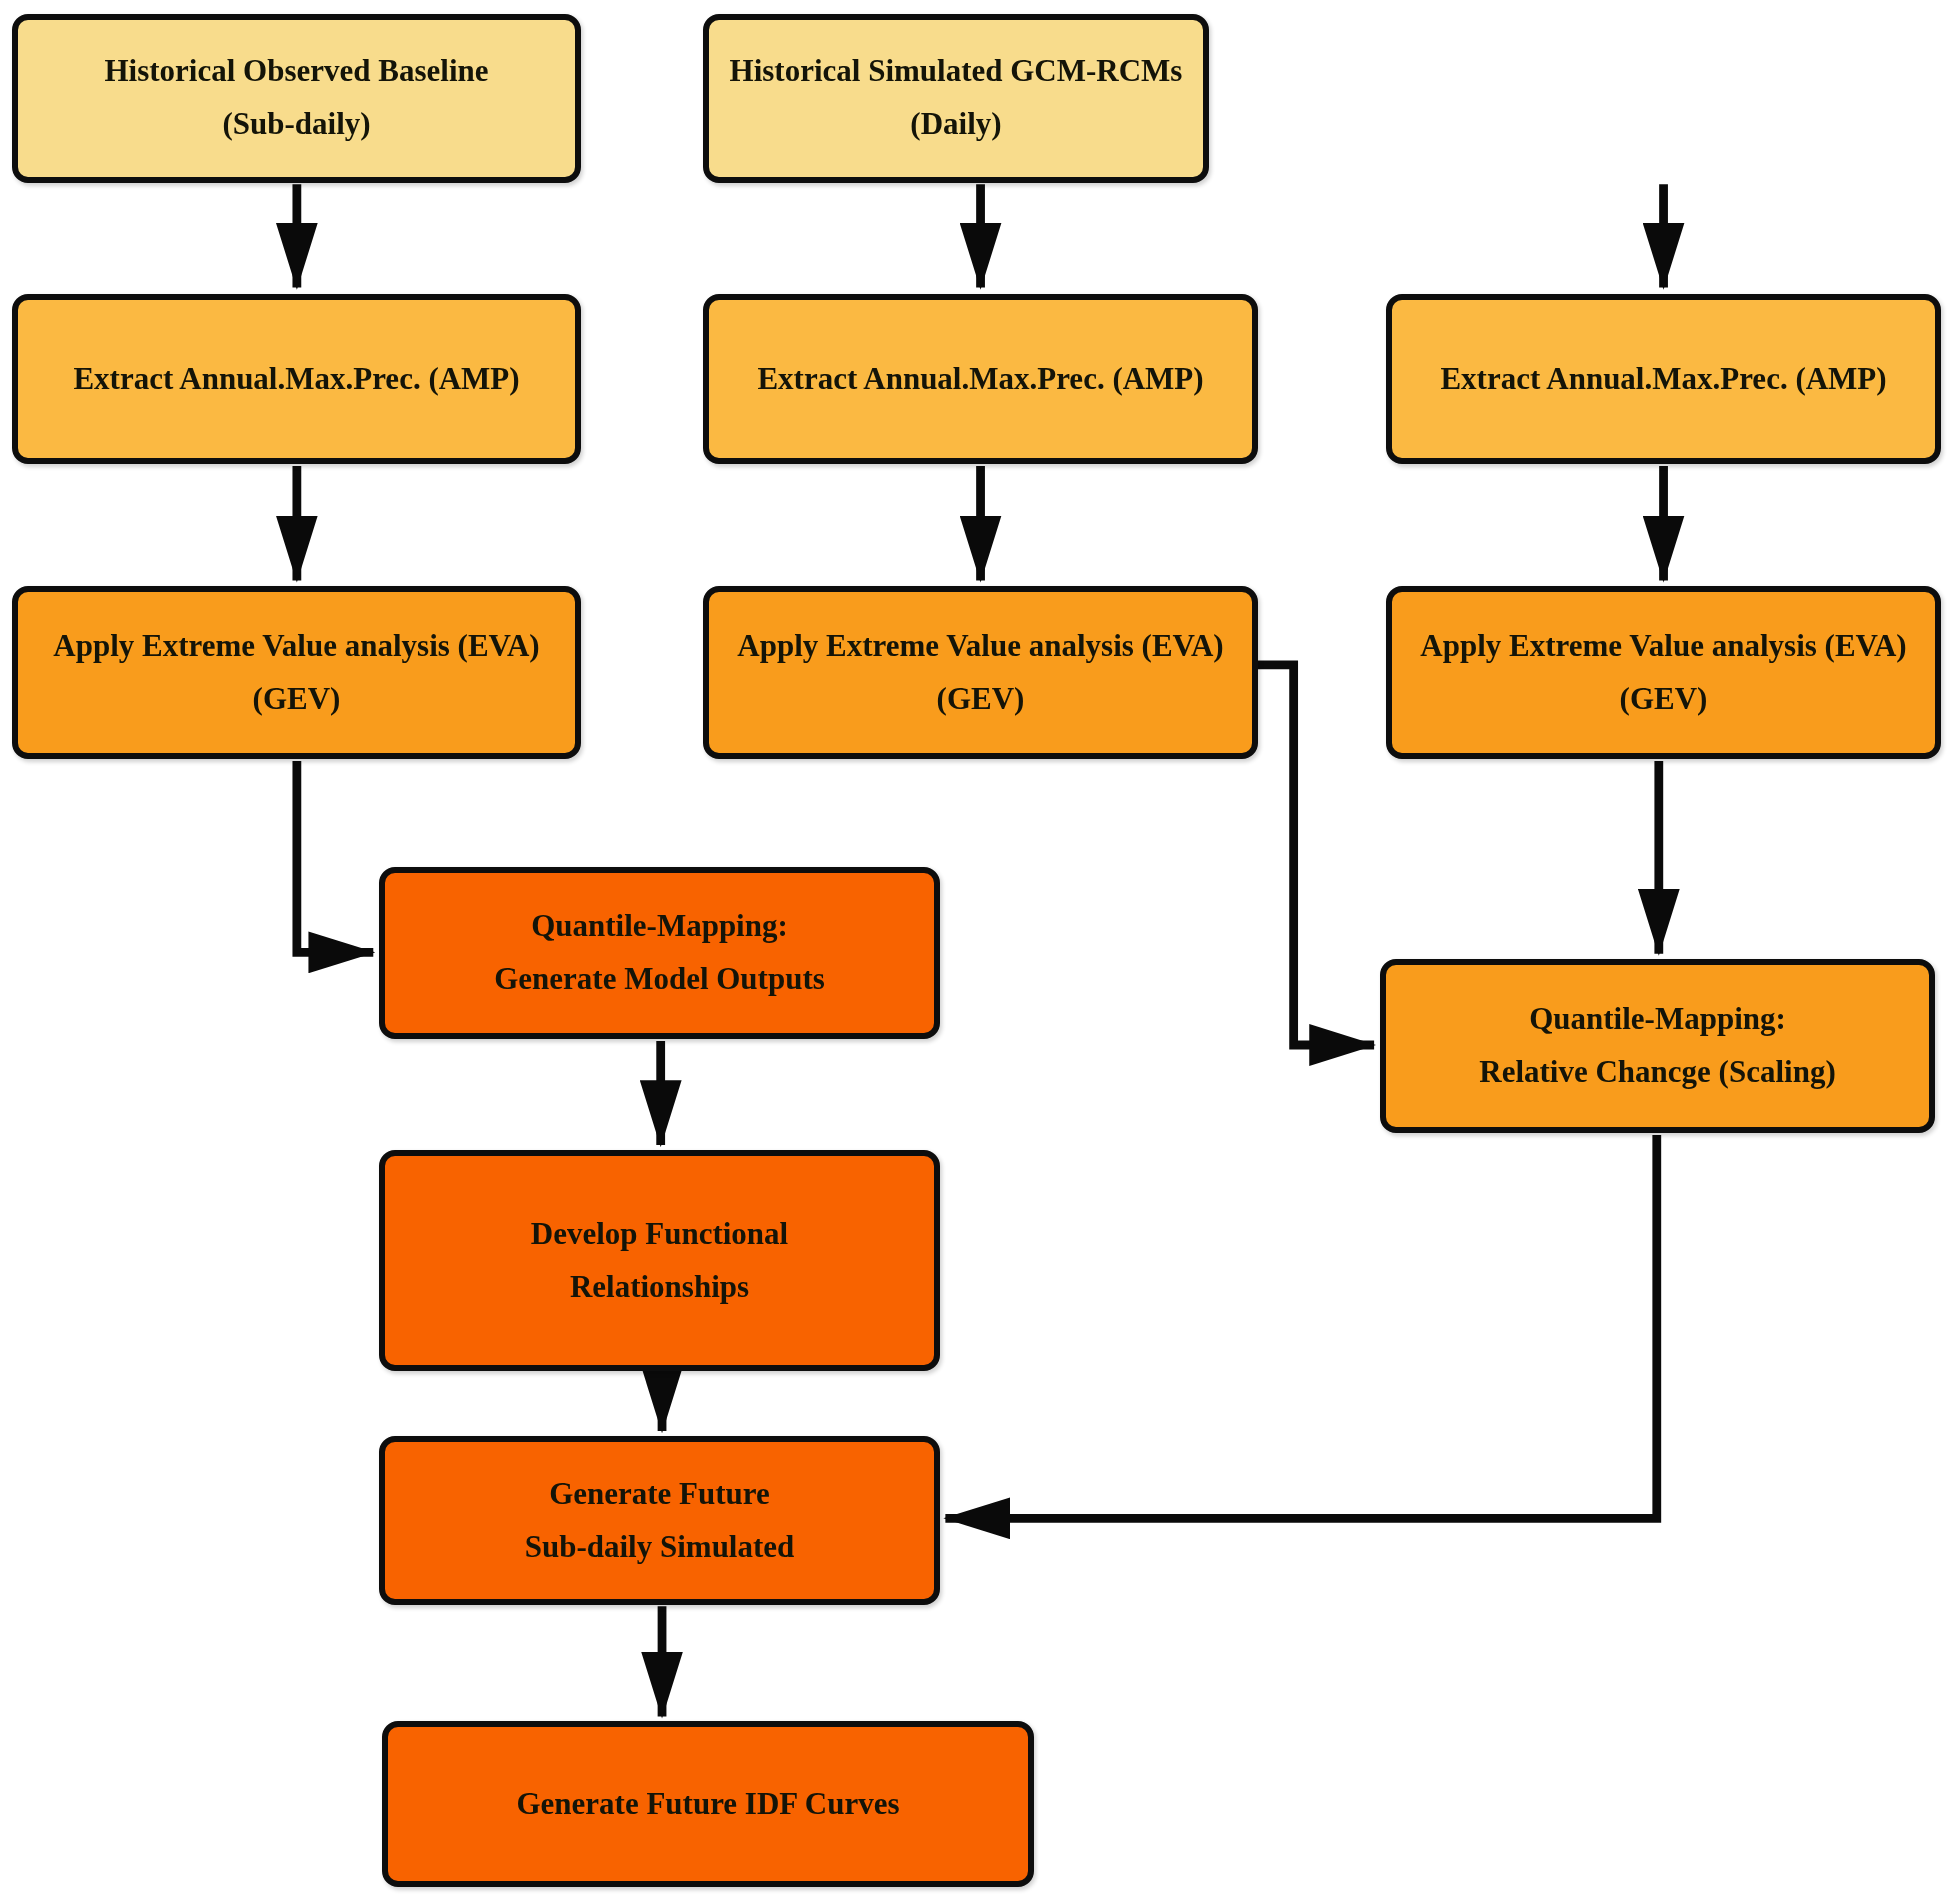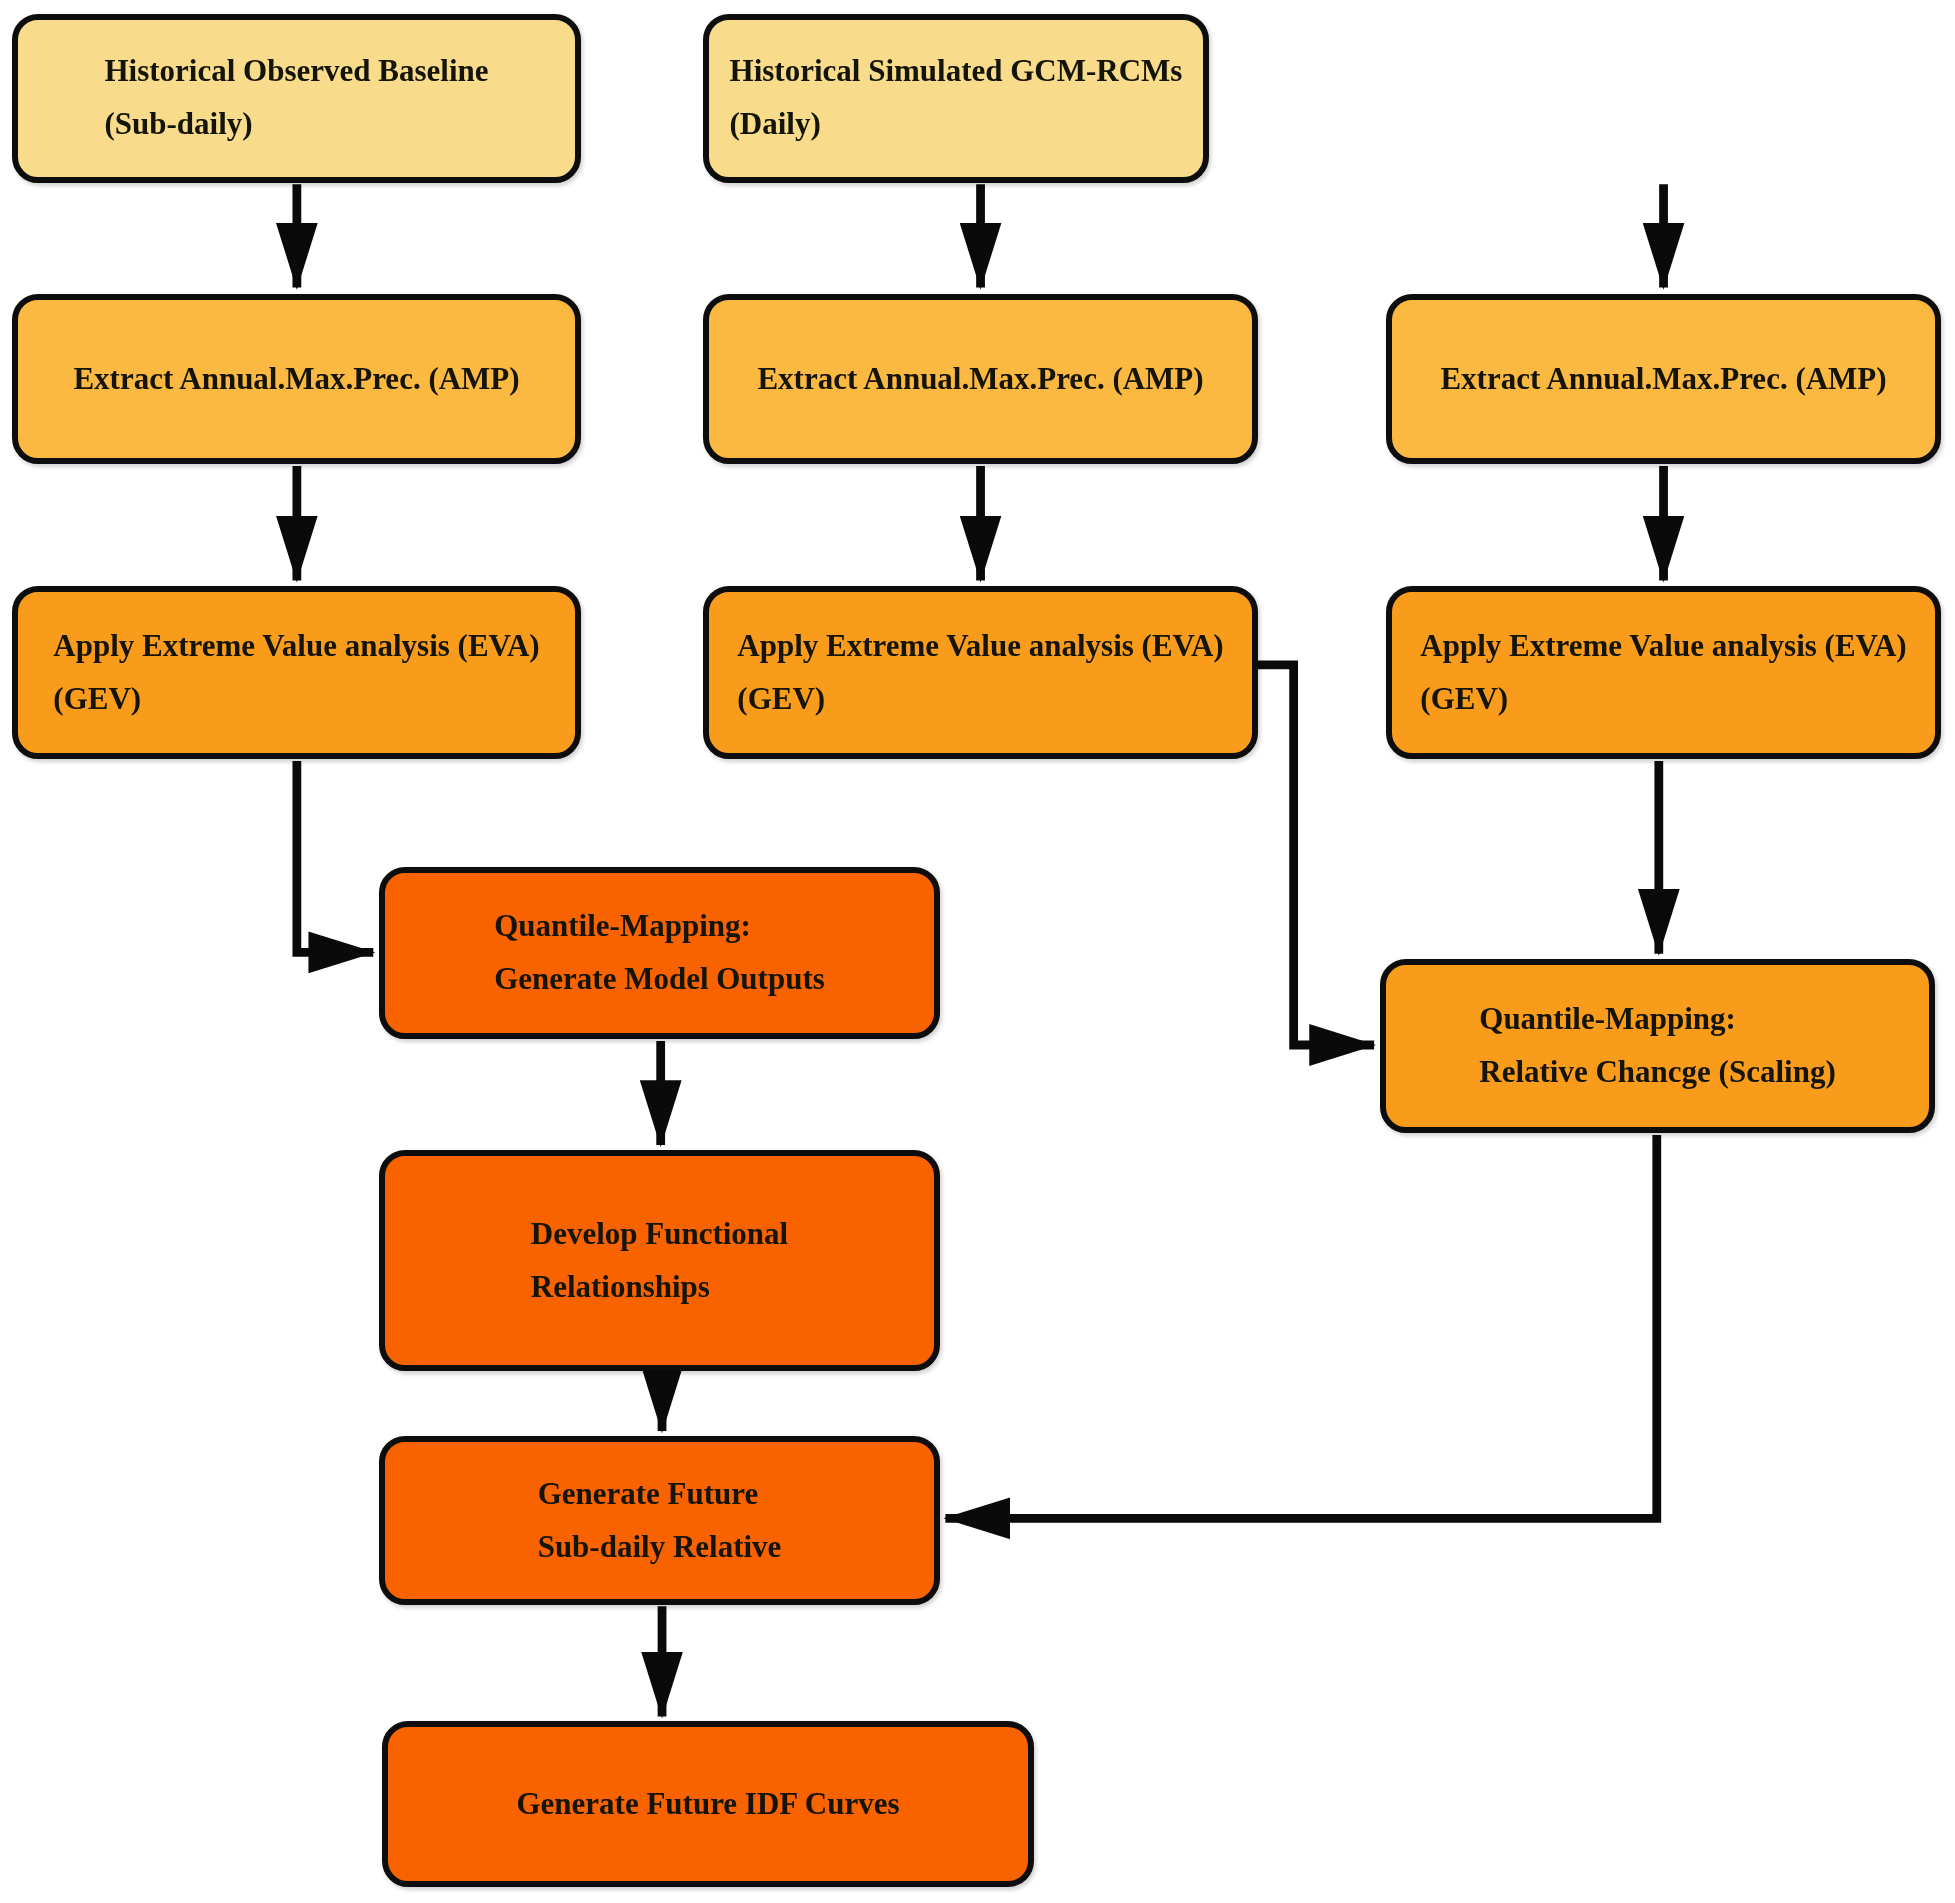--- a/index.html
+++ b/index.html
@@ -28,24 +28,25 @@
     stroke-width: 13px;
   }
   #connectors marker path {
     fill: #0a0a0a;
     stroke: none;
   }
   .node {
     position: absolute;
     box-sizing: border-box;
     border: 6.8px solid #0d0d0d;
-    border-radius: 26px;
+    border-radius: 16px;
     display: flex;
     align-items: center;
     justify-content: center;
+    text-align: center;
     box-shadow: 2px 2.7px 4px rgba(0,0,0,0.18);
   }
   .node .lbl {
     display: block;
     white-space: pre-line;
     font-weight: bold;
     color: #141408;
     font-size: 31px;
     line-height: 1.7;
     padding: 0 13.5px;
@@ -130,21 +131,21 @@
 Relative Chancge (Scaling)</span>
   </div>
 
   <div class="node c-dark" style="left: 379px; top: 1150px; width: 561px; height: 221px; background: rgb(248, 99, 0);">
     <span class="lbl">Develop Functional
 Relationships</span>
   </div>
 
   <div class="node c-dark" style="left: 379px; top: 1436px; width: 561px; height: 169px; background: rgb(248, 99, 0);">
     <span class="lbl">Generate Future
-Sub-daily Relative</span>
+Sub-daily Simulated</span>
   </div>
 
   <div class="node c-dark" style="left: 382px; top: 1721px; width: 652px; height: 166px; background: rgb(248, 99, 0);">
     <span class="lbl">Generate Future IDF Curves</span>
   </div>
 
 </div>
 
 
 </body></html>

